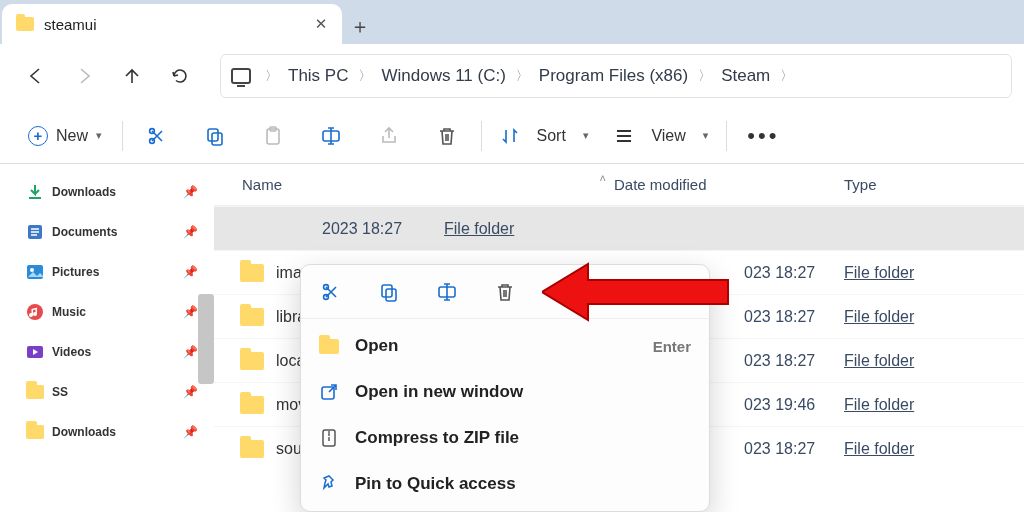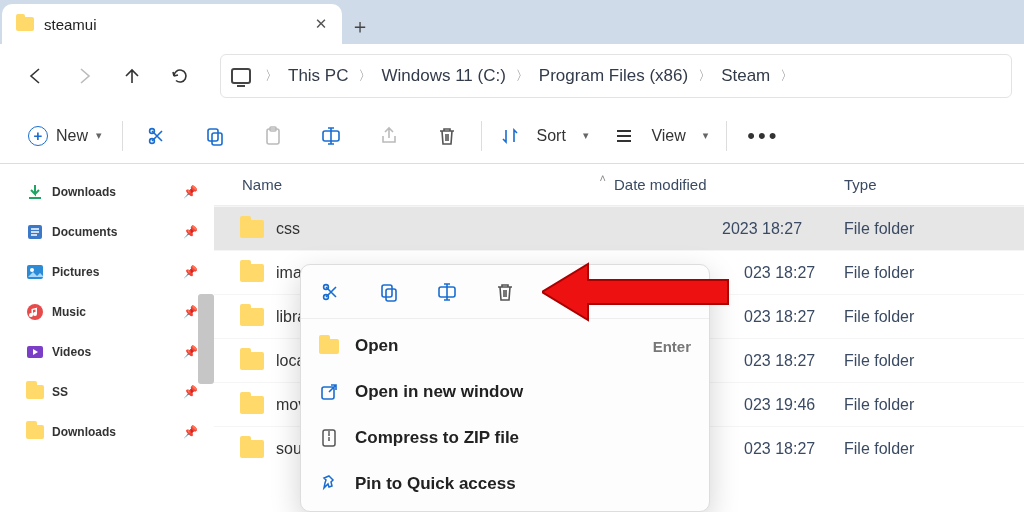--- a/index.html
+++ b/index.html
@@ -40,21 +40,21 @@
   .filearea{flex:1;position:relative;}
   .colhdr{display:flex;height:42px;align-items:center;border-bottom:1px solid #eee;font-size:15px;color:#3a4a63;background:#fff;}
   .colhdr .c1{width:400px;padding-left:28px;position:relative;}
   .colhdr .up{position:absolute;right:8px;top:-4px;font-size:11px;color:#888;}
   .colhdr .c2{width:230px;}
   .colhdr .c3{flex:1;}
   .row{display:flex;height:44px;align-items:center;font-size:16px;color:#333;border-top:1px solid #f5f5f5;}
   .row.sel{background:#e6e6e6;}
   .row .c1{width:400px;display:flex;align-items:center;padding-left:26px;gap:12px;}
   .row .c2{width:230px;padding-left:4px;color:#3a4a63;}
-  .row .c3{flex:1;color:#3a4a63;}
+  .row .c3{flex:1;color:#3a4a63;text-decoration:underline;}
   .folder{width:24px;height:18px;background:#ffd96a;border-radius:2px;position:relative;flex-shrink:0;}
   .folder::before{content:"";position:absolute;top:-4px;left:0;width:11px;height:6px;background:#ffd96a;border-radius:2px 2px 0 0;}
   
   .ctx{position:absolute;left:300px;top:264px;width:410px;background:#fdfdfd;border:1px solid #ddd;border-radius:10px;box-shadow:0 10px 30px rgba(0,0,0,.18);z-index:50;overflow:hidden;}
   .ctx-top{display:flex;height:54px;align-items:center;justify-content:flex-start;padding:0 18px;gap:34px;border-bottom:1px solid #eee;}
   .ctx-top .cicon{width:24px;height:24px;display:flex;align-items:center;justify-content:center;}
   .ctx-list{padding:4px 0;font-weight:bold;}
   .ctx-item{display:flex;align-items:center;height:46px;padding:0 18px;gap:16px;font-size:17px;color:#222;cursor:pointer;}
   .ctx-item .lbl{flex:1;}
   .ctx-item .accel{color:#777;font-size:15px;}
@@ -227,24 +227,20 @@
   </div>
 
   <div class="filearea">
     <div class="colhdr">
       <div class="c1"><span>Name</span><span class="up">˄</span></div>
       <div class="c2">Date modified</div>
       <div class="c3">Type</div>
     </div>
 
     <div class="row sel">
-      <div class="c1">
-          <span class="folder"></span>
-          <span>css</span>
-        </div>
       <div class="c2" style="padding-left:108px">2023 18:27</div>
       <div class="c3">File folder</div>
     </div>
     <div class="row">
       <div class="c1">
           <span class="folder"></span>
           <span>ima</span>
         </div>
       <div class="c2" style="padding-left:130px">023 18:27</div>
       <div class="c3">File folder</div>

